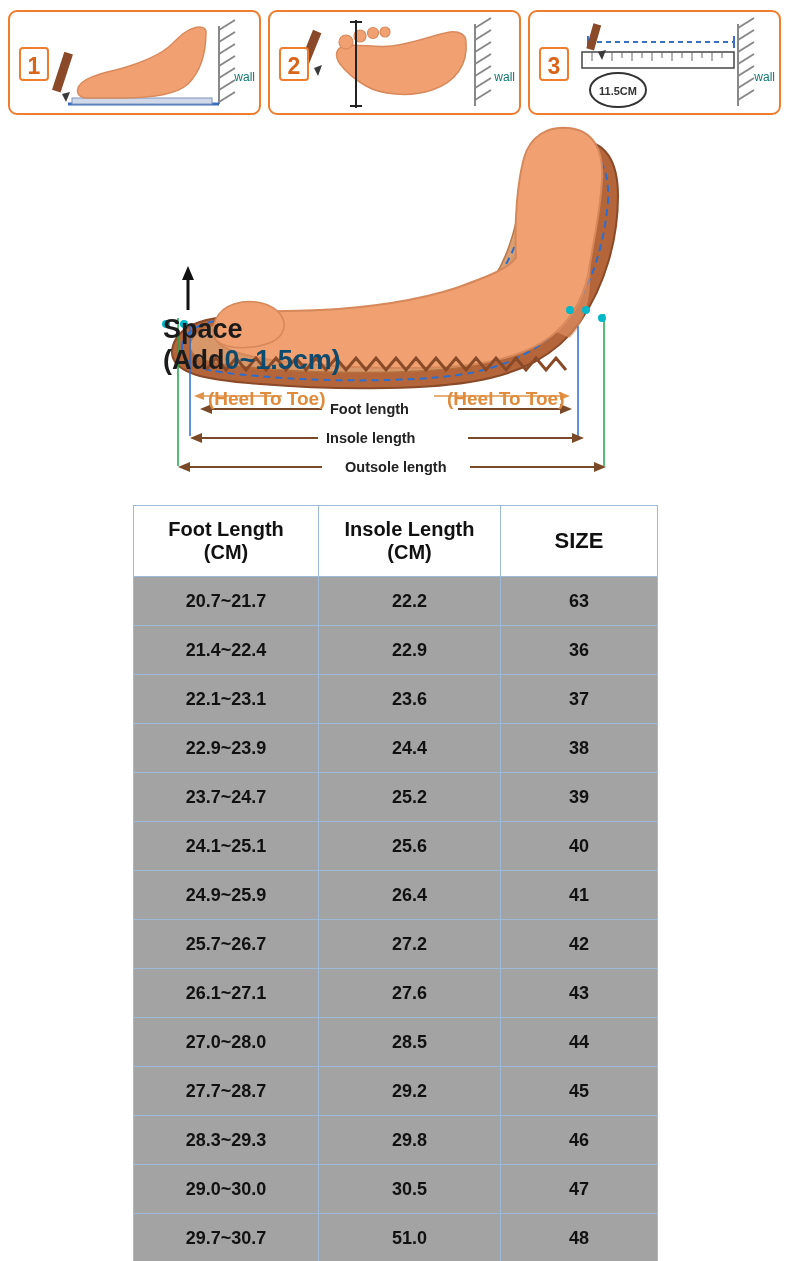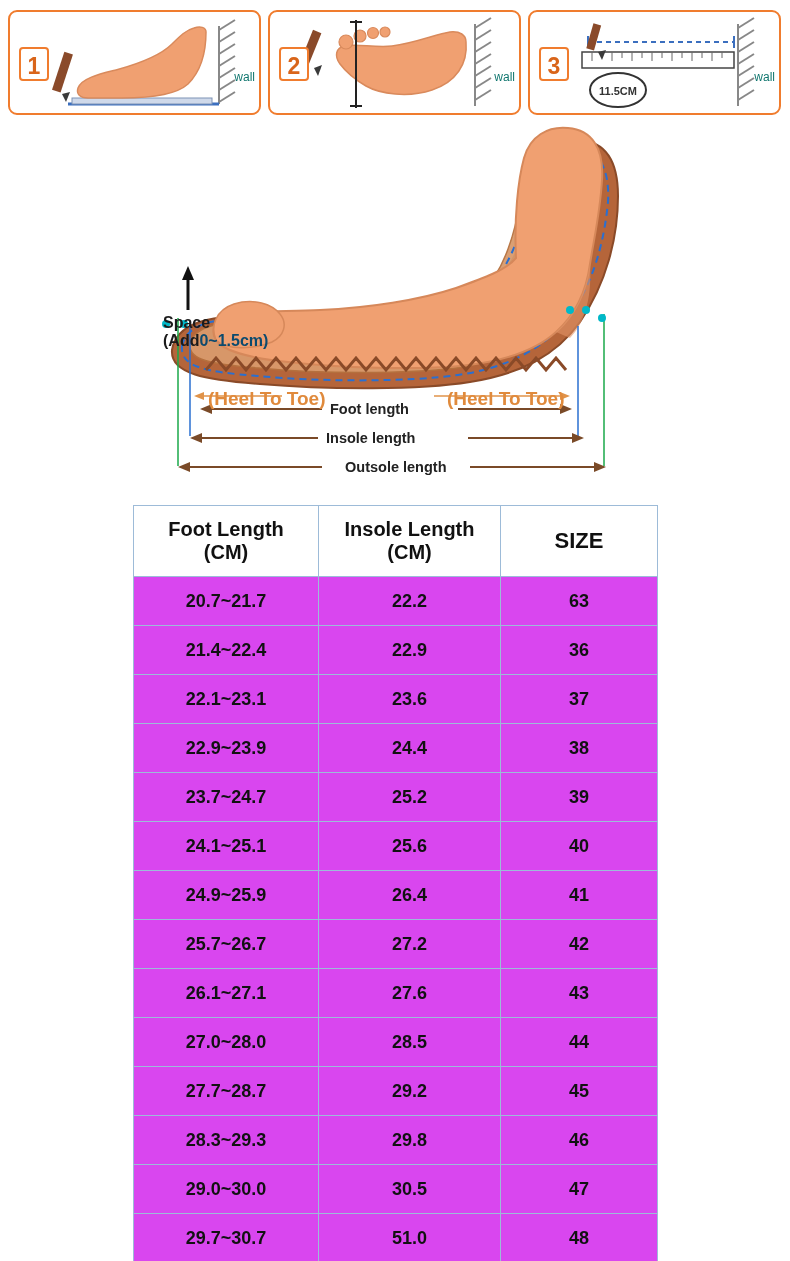--- a/index.html
+++ b/index.html
@@ -66,21 +66,21 @@
     position: absolute;
     left: 0;
     top: 118px;
     width: 790px;
     height: 382px;
   }
   .space-label {
     position: absolute;
     left: 163px;
     top: 196px;
-    font-size: 16px;
+    font-size: 27px;
     font-weight: bold;
     color: #1b1b1b;
     line-height: 1.15;
     white-space: nowrap;
   }
   .space-label .add-cm { color: #0c4a6e; text-align: right; }
   .lbl {
     position: absolute;
     font-size: 14.5px;
     font-weight: bold;
@@ -112,21 +112,21 @@
     background: #ffffff;
     font-size: 20px;
     height: 68px;
     line-height: 1.15;
     font-weight: bold;
   }
   .size-table thead th.size-col {
     font-size: 22px;
   }
   .size-table tbody td {
-    background: #d946ef;
+    background: #a3a3a3;
     font-size: 18px;
     height: 46px;
   }
   .size-table col.c1 { width: 185px; }
   .size-table col.c2 { width: 182px; }
   .size-table col.c3 { width: 157px; }
 </style>
 </head>
 <body>
 

